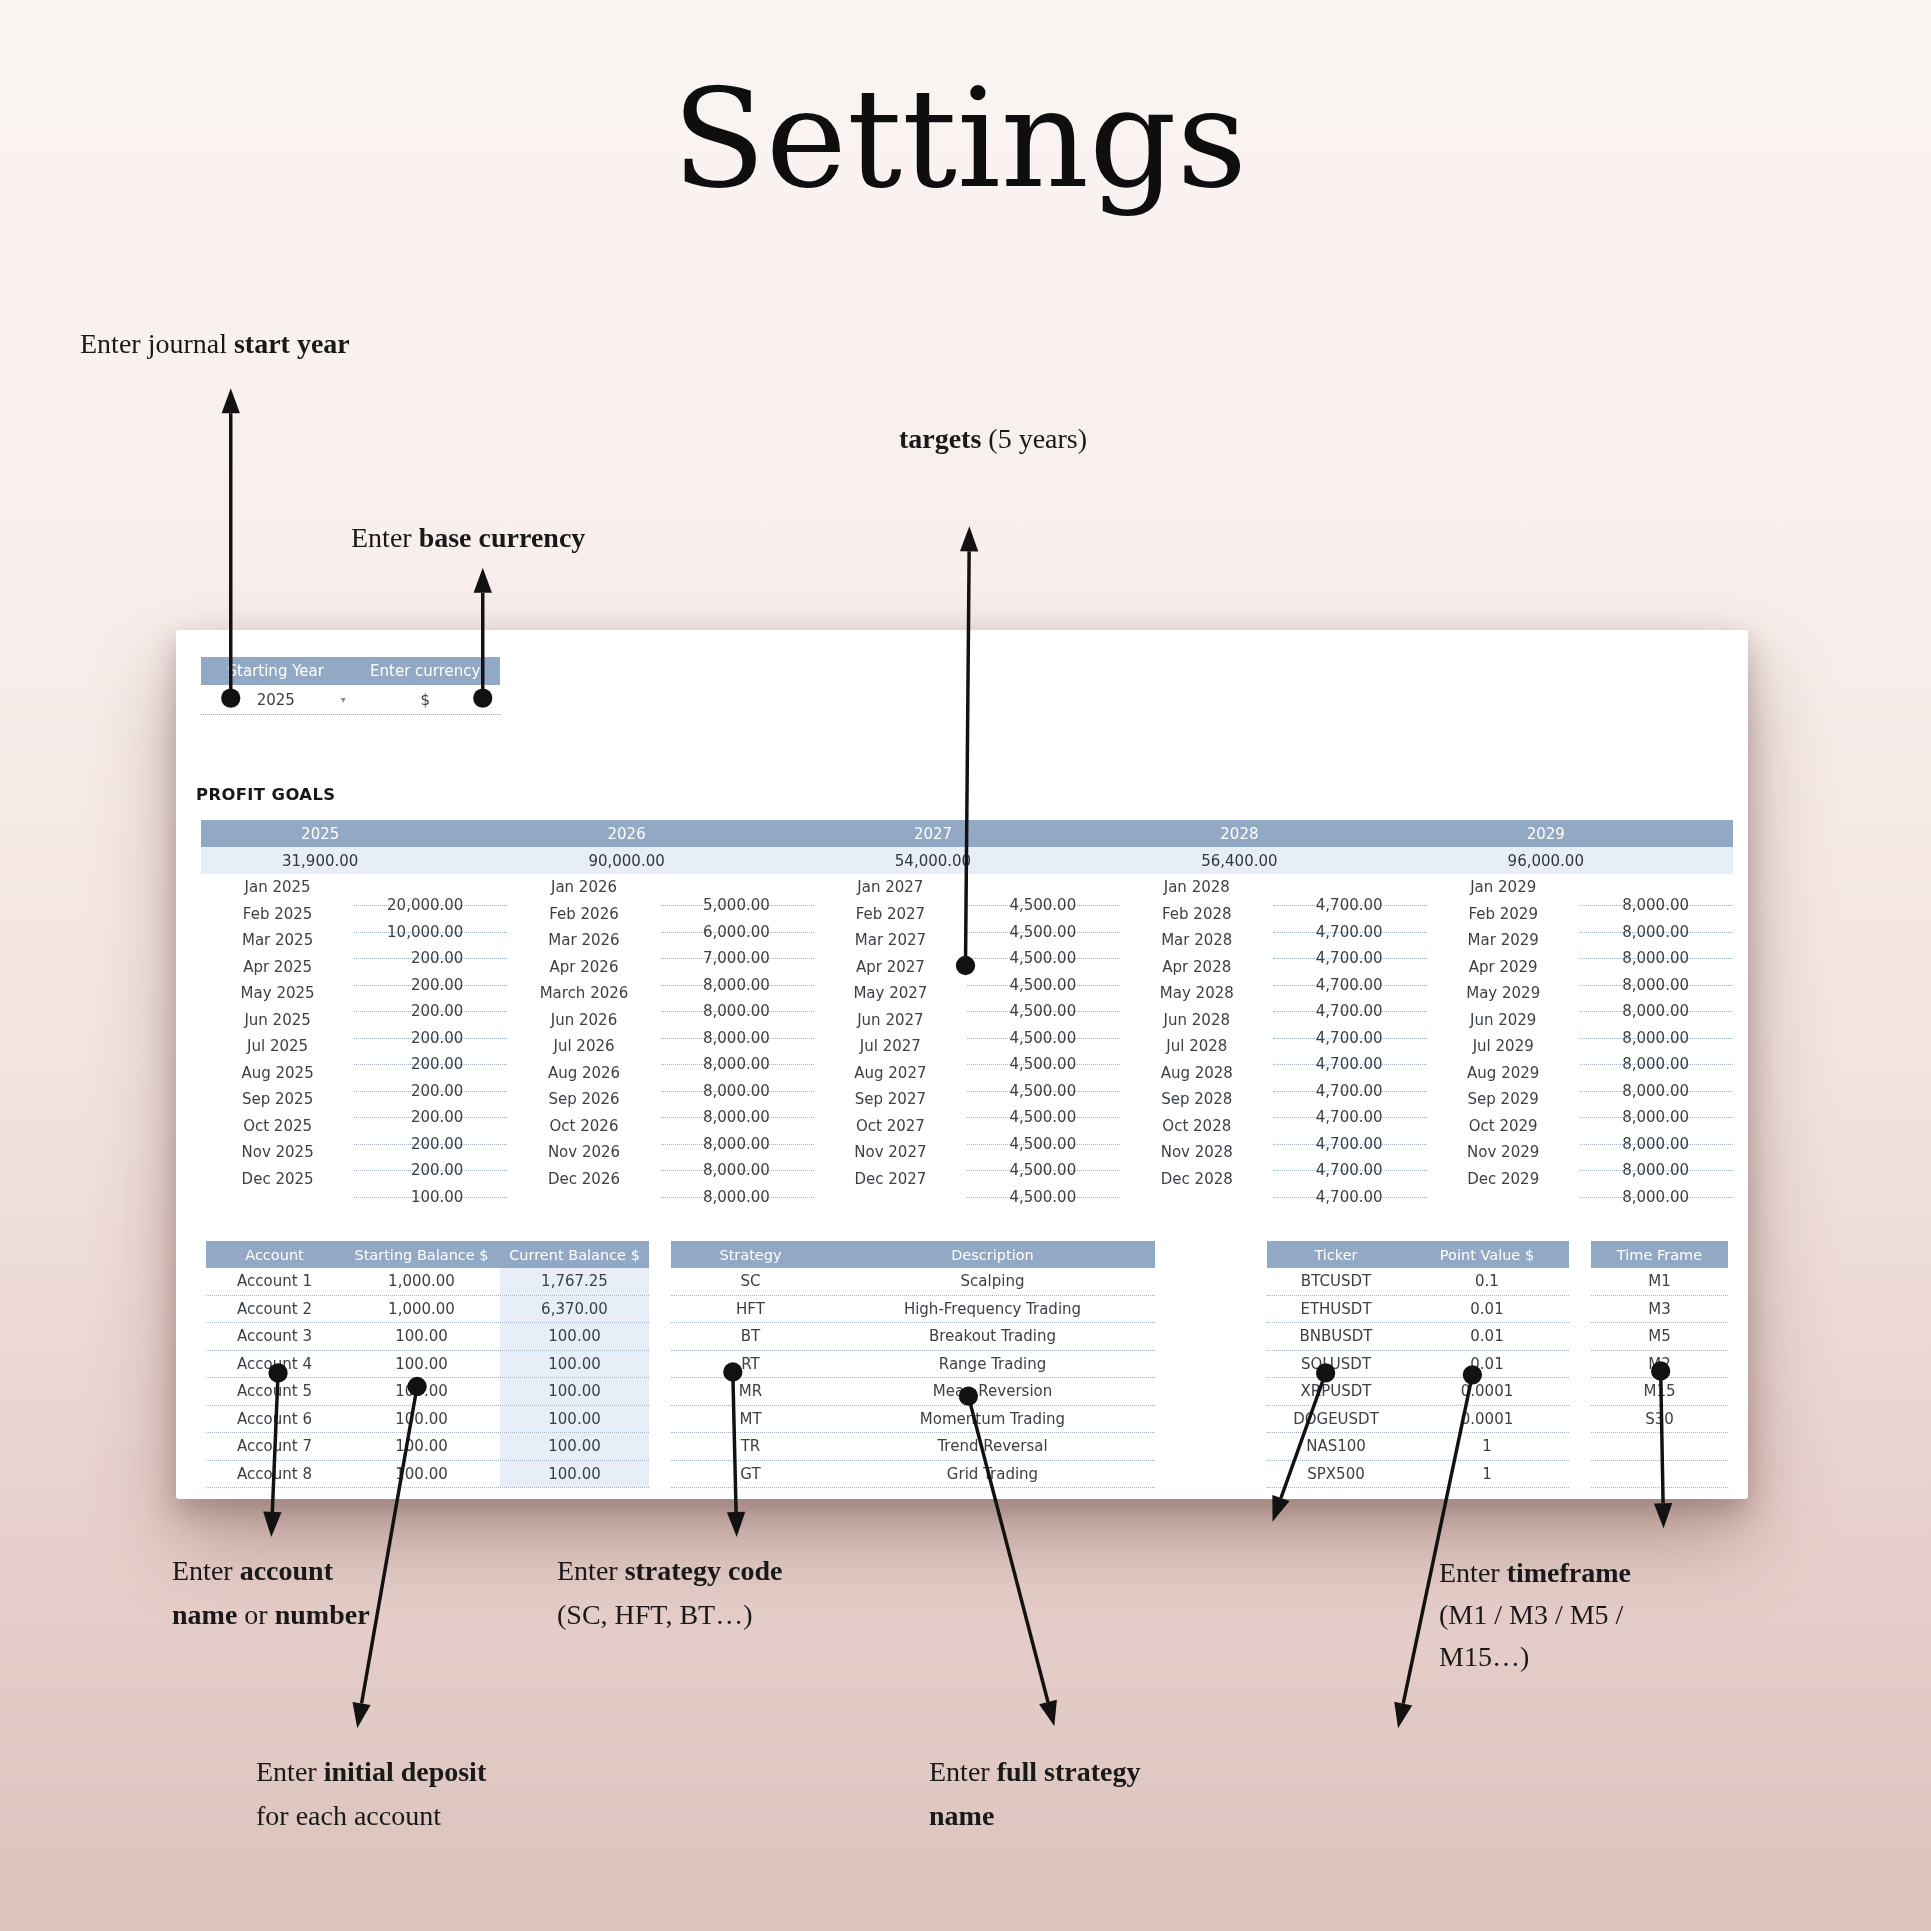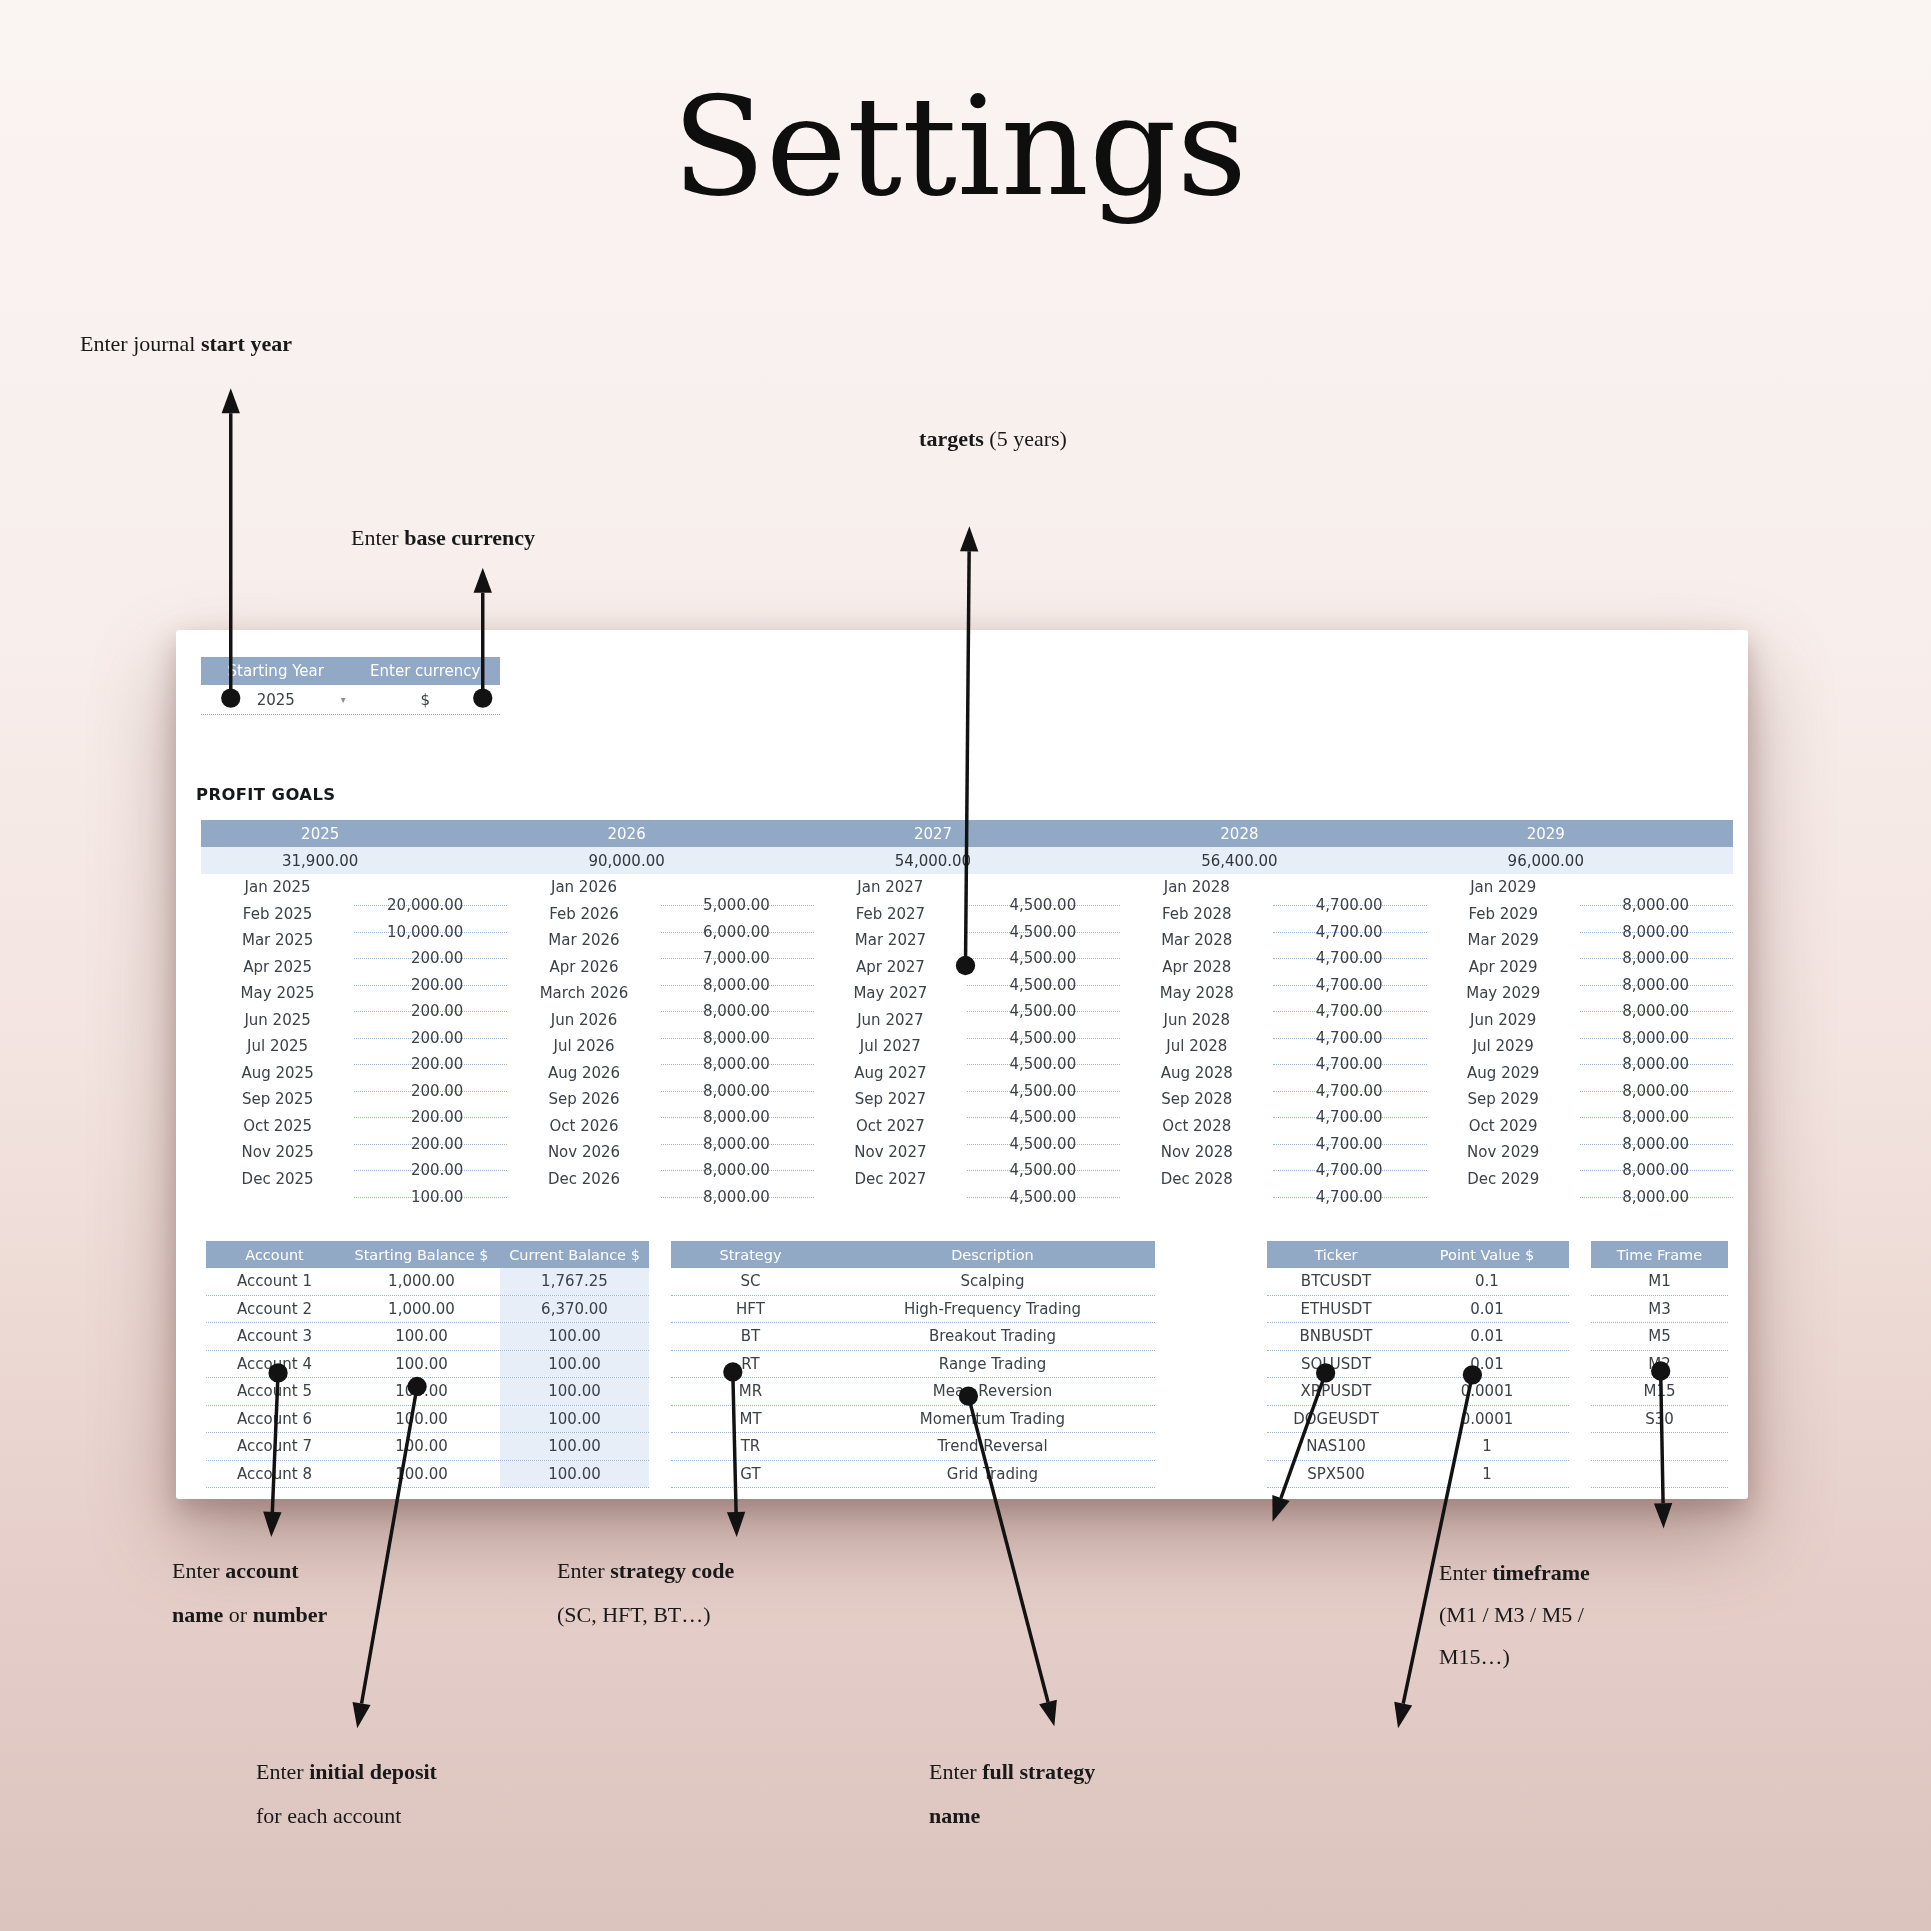--- a/index.html
+++ b/index.html
@@ -1,19 +1,19 @@
 <!DOCTYPE html>
 <html><head>
 <meta charset="utf-8">
 <style>
   html,body{margin:0;padding:0;}
   #stage{position:relative;width:1931px;height:1931px;overflow:hidden;
     background:linear-gradient(180deg,#faf4f2 0%,#f8efec 30%,#f3e4e0 55%,#e7d0cb 80%,#dbc3be 100%);
     font-family:"DejaVu Sans",sans-serif;}
-  .title{position:absolute;top:64px;left:0;right:12px;margin:8px;text-align:center;
+  .title{position:absolute;top:64px;left:0;right:12px;margin:0;text-align:center;
     font-family:"DejaVu Serif",serif;font-weight:400;font-size:137px;line-height:1.1;color:#0e0e0e;}
   .panel{position:absolute;left:176px;top:630px;width:1572px;height:869px;background:#ffffff;border-radius:2.9px;
     box-shadow:0 11.6px 27px rgba(122,88,82,.38),0 39px 82px rgba(115,80,75,.45);}
   
   .strip-header{position:absolute;left:25px;top:27px;width:299px;height:28px;display:flex;background:#92a9c6;color:#fff;font-size:15px;}
   .sh-cell{flex:1;display:flex;align-items:center;justify-content:center;}
   .strip-values{position:absolute;left:25px;top:55px;width:299px;height:29px;display:flex;
     border-bottom:1.9px dotted #8fa8c2;font-size:15px;color:#3c4147;}
   .sv-cell{flex:1;display:flex;align-items:center;justify-content:center;position:relative;}
   .caret{position:absolute;right:4.8px;top:8.7px;font-size:9.7px;color:#8b8f94;}
@@ -30,21 +30,21 @@
   
   .btable{position:absolute;top:611px;font-size:15px;color:#3c4147;}
   .bt-head{display:flex;background:#92a9c6;height:27px;color:#fff;font-size:14.5px;}
   .bt-head>div{display:flex;align-items:center;justify-content:center;box-sizing:border-box;}
   .bt-row{display:flex;height:26.5px;border-bottom:1.9px dotted #9db3cb;}
   .bt-row>div{display:flex;align-items:center;justify-content:center;box-sizing:border-box;}
   .t-accounts{left:30px;} .t-strategy{left:495px;} .t-ticker{left:1091px;} .t-timeframe{left:1415px;}
   .lite{background:#e7eef8;}
   
   #arrows{position:absolute;left:0;top:0;pointer-events:none;}
-  .ann{position:absolute;font-family:"Liberation Serif",serif;font-size:22px;line-height:44px;color:#191919;}
+  .ann{position:absolute;font-family:"Liberation Serif",serif;font-size:28px;line-height:44px;color:#191919;}
   .ann b{font-weight:700;}
   #ann-profit-targets{width:512px;text-align:center;}
   #ann-timeframe{line-height:42px;}
 </style>
 </head>
 <body>
 
 <div id="stage">
 
   <h1 class="title">Settings</h1>

